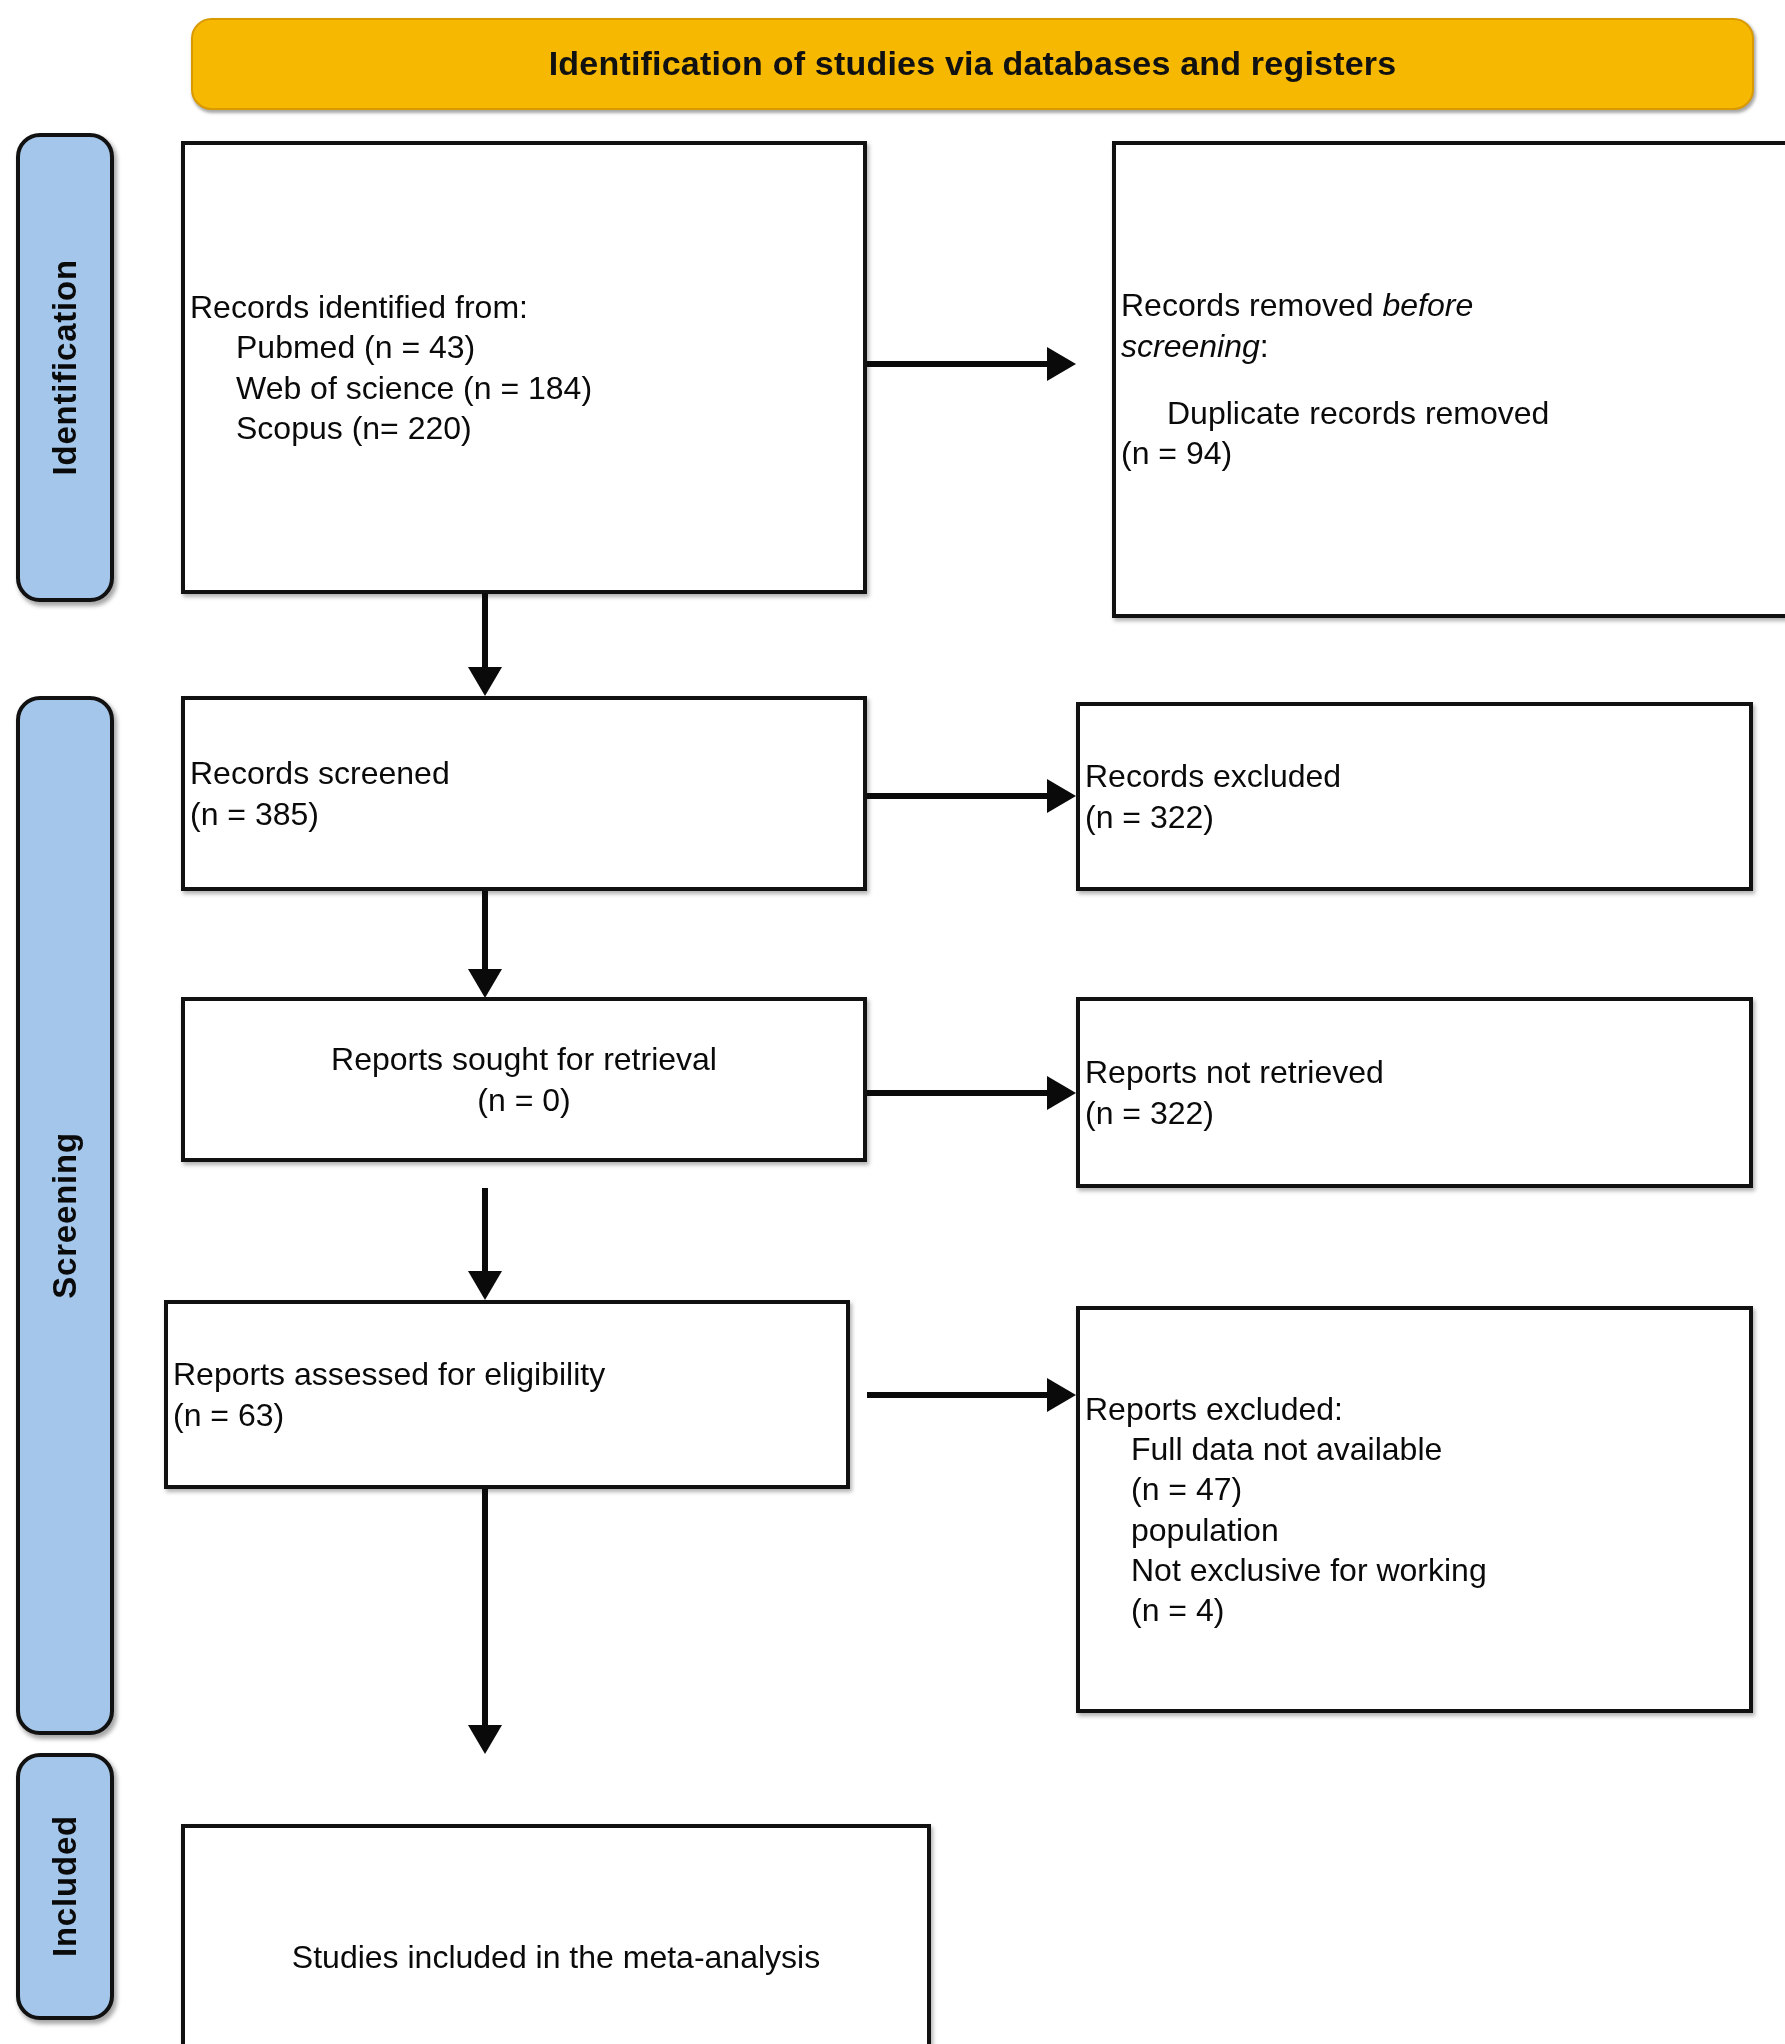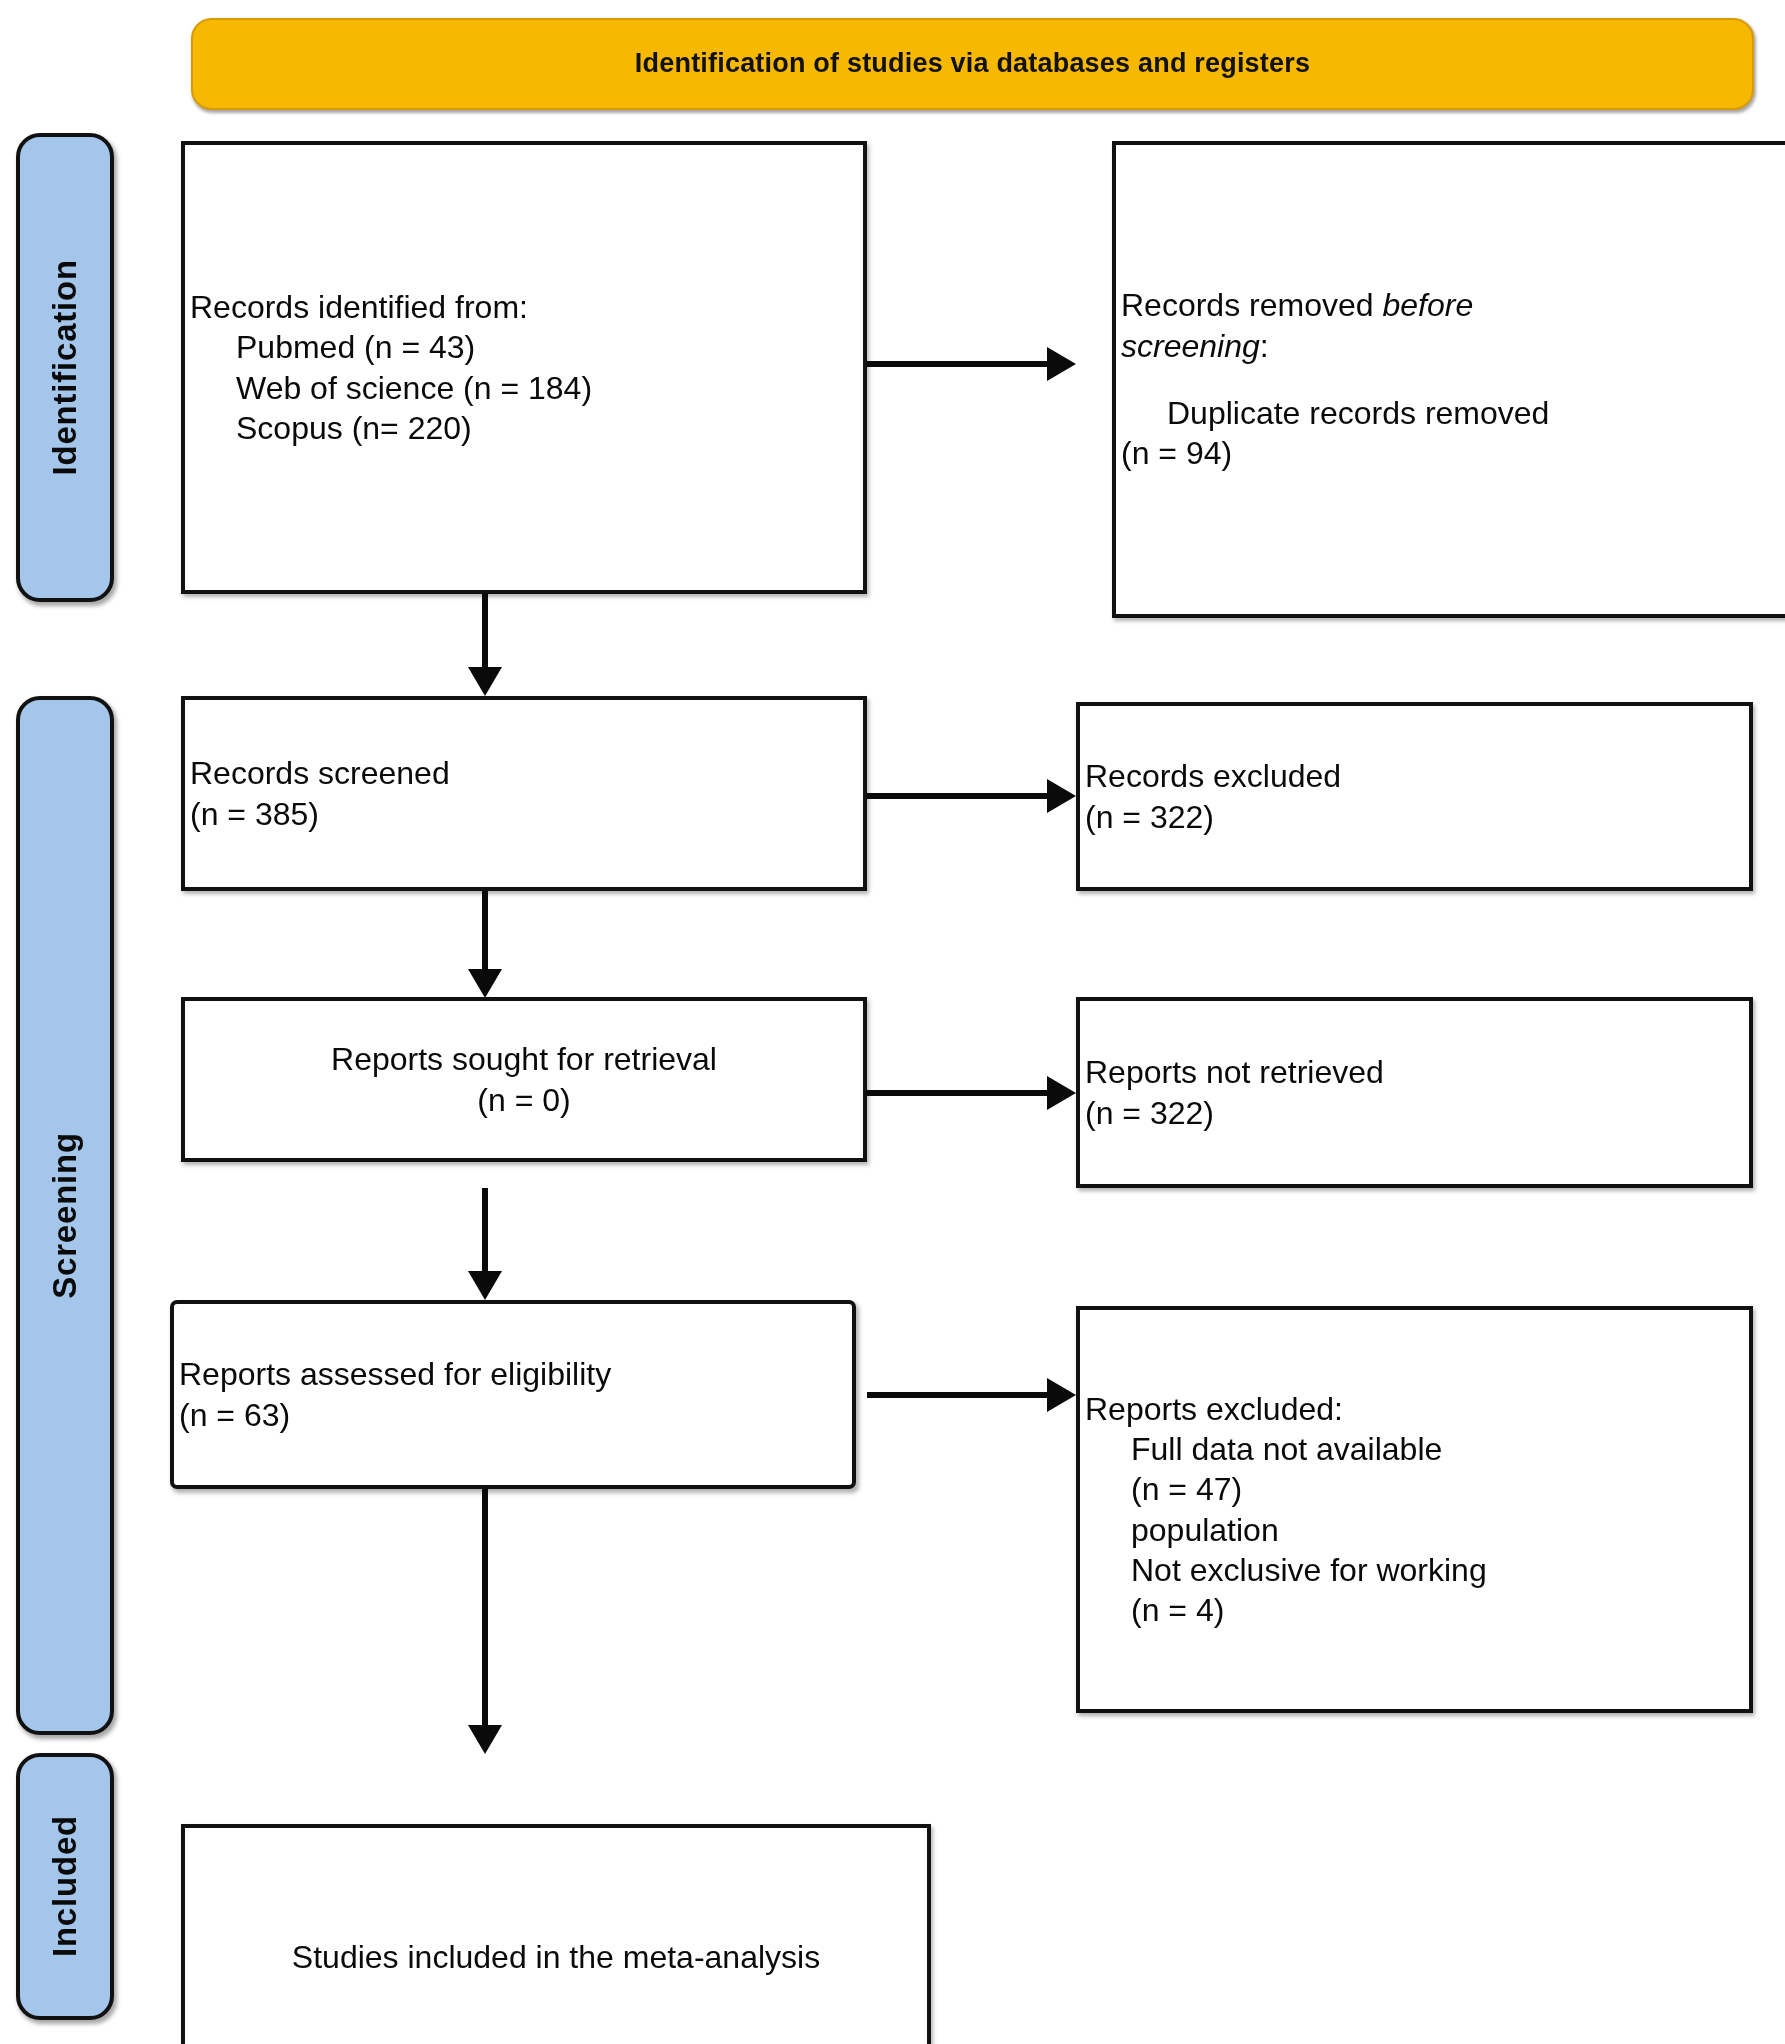--- a/index.html
+++ b/index.html
@@ -26,21 +26,21 @@
     background: #f6b800;
     border: 2.4px solid #d99a00;
     border-radius: 20.6px;
     box-shadow: 1.6px 2.4px 3.2px rgba(0,0,0,0.35);
     display: flex;
     align-items: center;
     justify-content: center;
     box-sizing: border-box;
   }
   .banner-text {
-    font-size: 27px;
+    font-size: 34px;
     font-weight: bold;
     color: #111111;
     letter-spacing: 0.2px;
     white-space: nowrap;
   }
 
   
   .stage-label {
     position: absolute;
     left: 16px;
@@ -86,21 +86,21 @@
     white-space: nowrap;
   }
   .flowbox .line.indent { padding-left: 46px; }
   .flowbox .gap { height: 27px; }
   .italic { font-style: italic; }
 
   
   #box-identified   { left: 181px; top: 141px;  width: 686px; height: 453px; }
   #box-screened     { left: 181px; top: 696px;  width: 686px; height: 195px; }
   #box-sought       { left: 181px; top: 997px; width: 686px; height: 165px; align-items: center; }
-  #box-assessed     { left: 170px; top: 1300px; width: 686px; height: 189px; border-radius: 7px; }
+  #box-assessed     { left: 164px; top: 1300px; width: 686px; height: 189px; }
   #box-included     { left: 181px; top: 1824px; width: 750px; height: 267px; align-items: center; }
 
   
   #box-removed      { left: 1112px; top: 141px;  width: 677px; height: 477px; }
   #box-excluded     { left: 1076px; top: 702px;  width: 677px; height: 189px; }
   #box-notretrieved { left: 1076px; top: 997px; width: 677px; height: 191px; }
   #box-repexcluded  { left: 1076px; top: 1306px; width: 677px; height: 407px; }
 
   
   .arrow-down {

